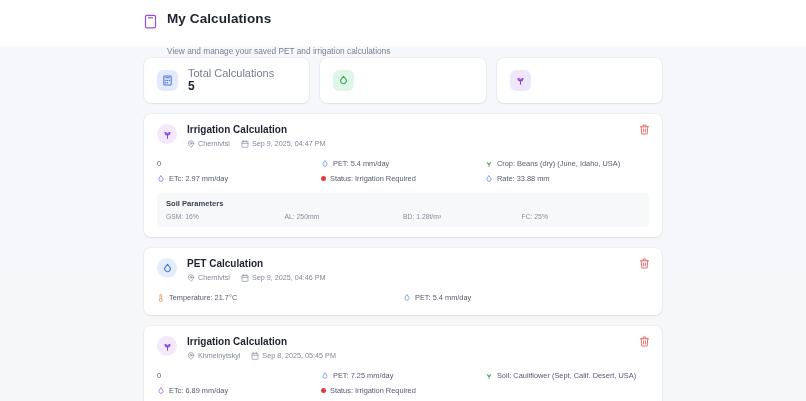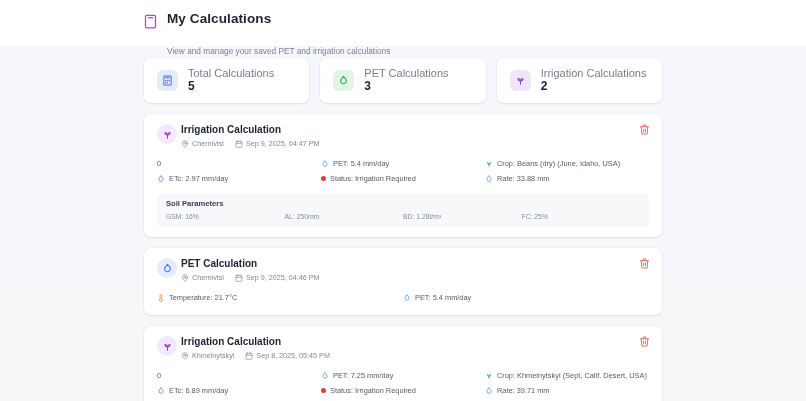--- a/index.html
+++ b/index.html
@@ -51,21 +51,21 @@
   .stat-badge.purple { background: #f0e6fb; }
   .stat-label { font-size: 11px; color: #767d8d; line-height: 9px; }
   .stat-value { font-size: 12px; font-weight: bold; color: #1d2230; margin-top: 2px; line-height: 13px; }
 
   
   .calcs { padding: 11px 144px 0 144px; display: flex; flex-direction: column; gap: 11px; }
   .calc-card {
     position: relative; background: #fff; border-radius: 7px; padding: 10px 13px 10px 13px;
     box-shadow: 0 1px 2px rgba(18,25,45,.07), 0 0 0 1px rgba(20,30,60,.03);
   }
-  .calc-head { display: flex; align-items: flex-start; gap: 4px; }
+  .calc-head { display: flex; align-items: flex-start; gap: 10px; }
   .calc-badge {
     width: 20px; height: 20px; border-radius: 50%; flex: 0 0 auto;
     display: flex; align-items: center; justify-content: center;
   }
   .calc-badge.purple { background: #f3e8fd; }
   .calc-badge.blue { background: #e4ecfd; }
   .calc-title { font-size: 10px; font-weight: bold; color: #1e2330; line-height: 12px; }
   .calc-meta { display: flex; align-items: flex-end; gap: 11px; margin-top: 3px; }
   .meta-item { display: flex; align-items: center; gap: 3px; font-size: 7.2px; color: #80879a; }
   .delete-btn {
@@ -136,36 +136,28 @@
             <div class="stat-label">Total Calculations</div>
             <div class="stat-value">5</div>
           </div>
         </div>
         <div class="stat-card">
           <div class="stat-badge green">
             <svg width="11" height="11" viewBox="0 0 24 24" fill="none" stroke="#2fa857" stroke-width="2.2" stroke-linecap="round" stroke-linejoin="round">
               <path d="M12 2.7l5 6.3a6.2 6.2 0 1 1-10 0z"></path>
             </svg>
           </div>
-          <div>
-            <div class="stat-label">PET Calculations</div>
-            <div class="stat-value">3</div>
-          </div>
         </div>
         <div class="stat-card">
           <div class="stat-badge purple">
             <svg width="11" height="11" viewBox="0 0 24 24" fill="none" stroke="#8b43d6" stroke-width="2.2" stroke-linecap="round" stroke-linejoin="round">
               <path d="M12 20v-7"></path>
               <path d="M12 13c0-3.5-2.5-5.5-5.5-5.5C6.5 11 9 13 12 13z"></path>
               <path d="M12 13c0-3.5 2.5-5.5 5.5-5.5C17.5 11 15 13 12 13z"></path>
             </svg>
-          </div>
-          <div>
-            <div class="stat-label">Irrigation Calculations</div>
-            <div class="stat-value">2</div>
           </div>
         </div>
       </div>
     <div class="calcs" id="calcs-list">
         <div class="calc-card">
           <div class="calc-head">
             <div class="calc-badge purple">
               <svg width="11" height="11" viewBox="0 0 24 24" fill="none" stroke="#8b43d6" stroke-width="2.2" stroke-linecap="round" stroke-linejoin="round">
                 <path d="M12 20v-7"></path>
                 <path d="M12 13c0-3.5-2.5-5.5-5.5-5.5C6.5 11 9 13 12 13z"></path>
@@ -384,40 +376,32 @@
               <span>PET: 7.25 mm/day</span>
             </div>
             <div class="metric">
               <span class="mi">
                 <svg width="8" height="8" viewBox="0 0 24 24" fill="none" stroke="#3aa85e" stroke-width="2.2" stroke-linecap="round" stroke-linejoin="round">
                   <path d="M12 20v-7"></path>
                   <path d="M12 13c0-3.5-2.5-5.5-5.5-5.5C6.5 11 9 13 12 13z"></path>
                   <path d="M12 13c0-3.5 2.5-5.5 5.5-5.5C17.5 11 15 13 12 13z"></path>
                 </svg>
               </span>
-              <span>Crop: Khmelnytskyi (Sept, Calif. Desert, USA)</span>
+              <span>Soil: Cauliflower (Sept, Calif. Desert, USA)</span>
             </div>
             <div class="metric">
               <span class="mi">
                 <svg width="8" height="8" viewBox="0 0 24 24" fill="none" stroke="#8b5cd6" stroke-width="2.2" stroke-linecap="round" stroke-linejoin="round">
                   <path d="M12 2.7l5 6.3a6.2 6.2 0 1 1-10 0z"></path>
                 </svg>
               </span>
               <span>ETc: 6.89 mm/day</span>
             </div>
             <div class="metric">
               <span class="dot red"></span>
               <span>Status: Irrigation Required</span>
             </div>
-            <div class="metric">
-              <span class="mi">
-                <svg width="8" height="8" viewBox="0 0 24 24" fill="none" stroke="#4a8fe0" stroke-width="2.2" stroke-linecap="round" stroke-linejoin="round">
-                  <path d="M12 2.7l5 6.3a6.2 6.2 0 1 1-10 0z"></path>
-                </svg>
-              </span>
-              <span>Rate: 39.71 mm</span>
-            </div>
           </div>
         </div>
       </div>
   </div>
 
 </div>
 
 </body></html>

